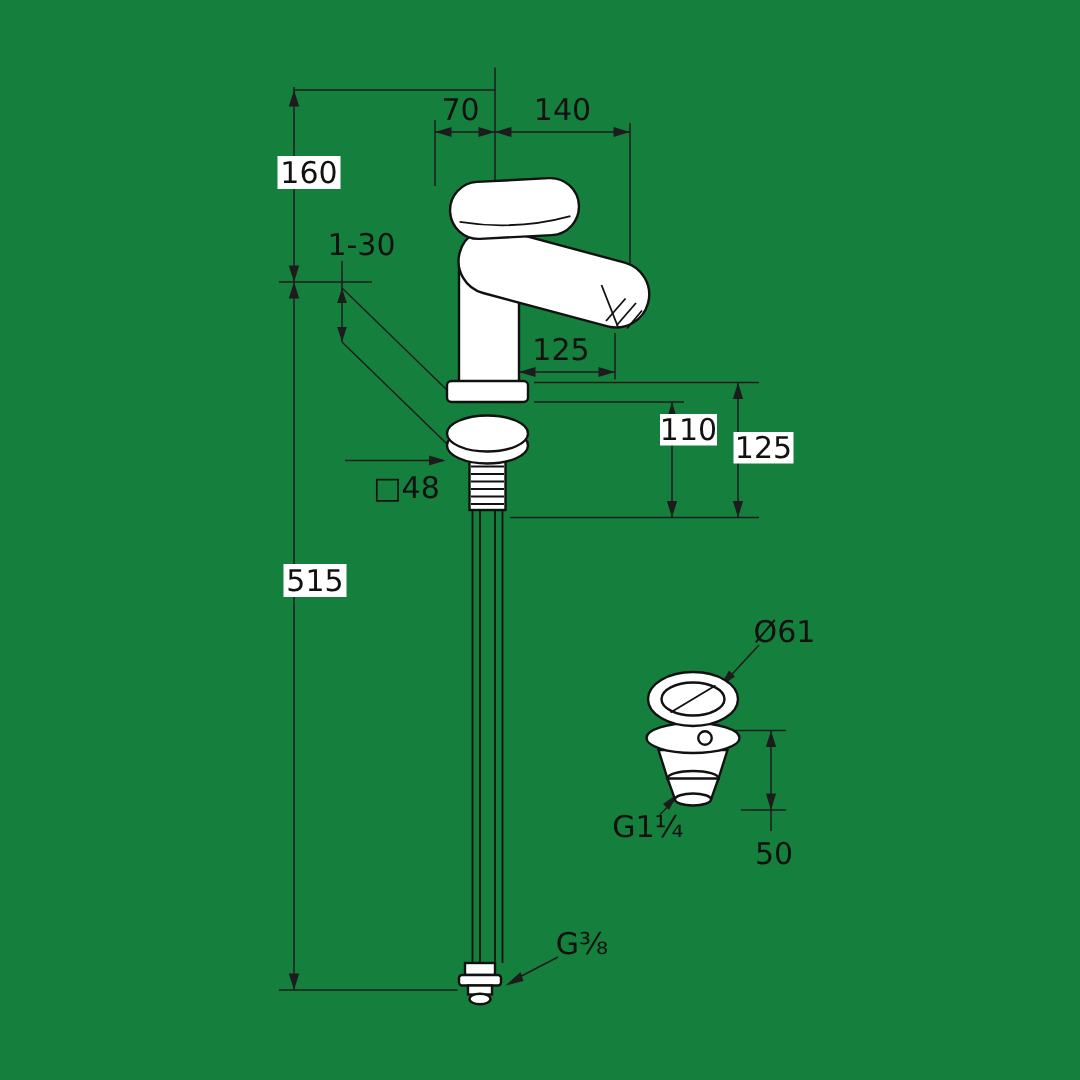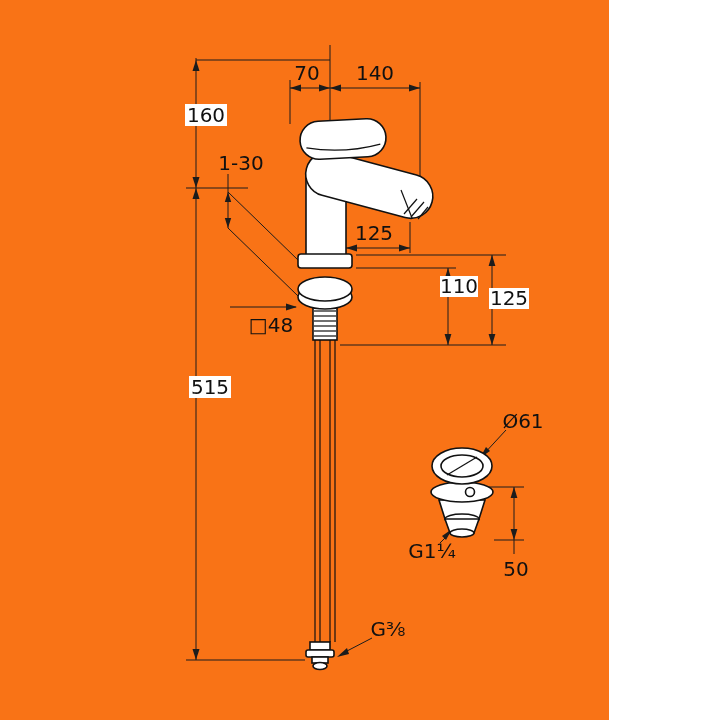--- a/index.html
+++ b/index.html
@@ -3,23 +3,23 @@
 <meta charset="utf-8">
 <style>
   html, body {
     margin: 0;
     padding: 0;
     background: #ffffff;
     font-family: "DejaVu Sans", sans-serif;
   }
   .canvas {
     position: relative;
-    width: 609px;
+    width: 720px;
     height: 720px;
-    background: #f97316;
+    background: #15803d;
     overflow: hidden;
   }
   svg { display: block; }
   .dimline {
     stroke: #1c1c1c;
     stroke-width: 1;
     fill: none;
   }
   .arrow { fill: #1c1c1c; stroke: none; }
   .outline {

